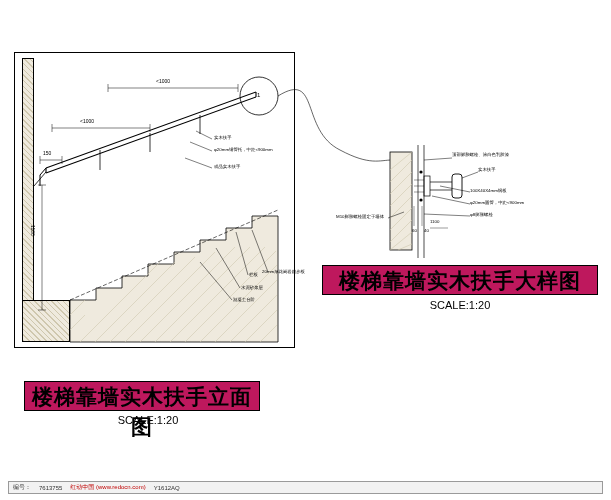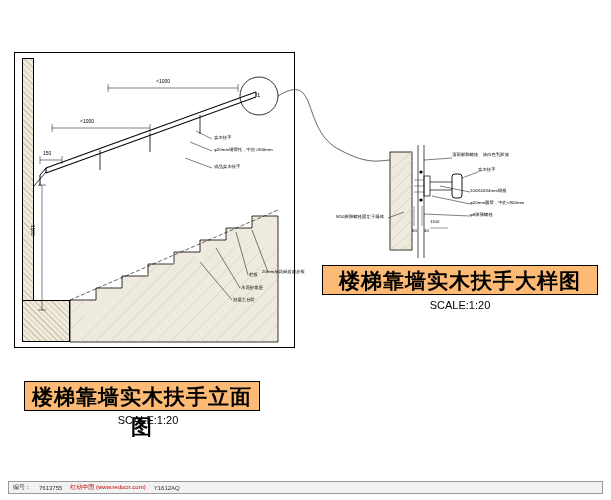--- a/index.html
+++ b/index.html
@@ -54,21 +54,21 @@
     font-family: "Liberation Sans", sans-serif;
   }
   .vert {
     writing-mode: vertical-rl;
     text-orientation: mixed;
   }
   
   .title-box {
     position: absolute;
     border: 1px solid #000;
-    background: #fdba74;
+    background: #be185d;
     box-sizing: border-box;
     text-align: center;
     font-weight: bold;
     color: #000;
     font-family: "DejaVu Sans", sans-serif;
   }
   #left-title {
     left: 24px; top: 381px; width: 236px; height: 30px;
     font-size: 21px; line-height: 30px; letter-spacing: 1px;
   }

